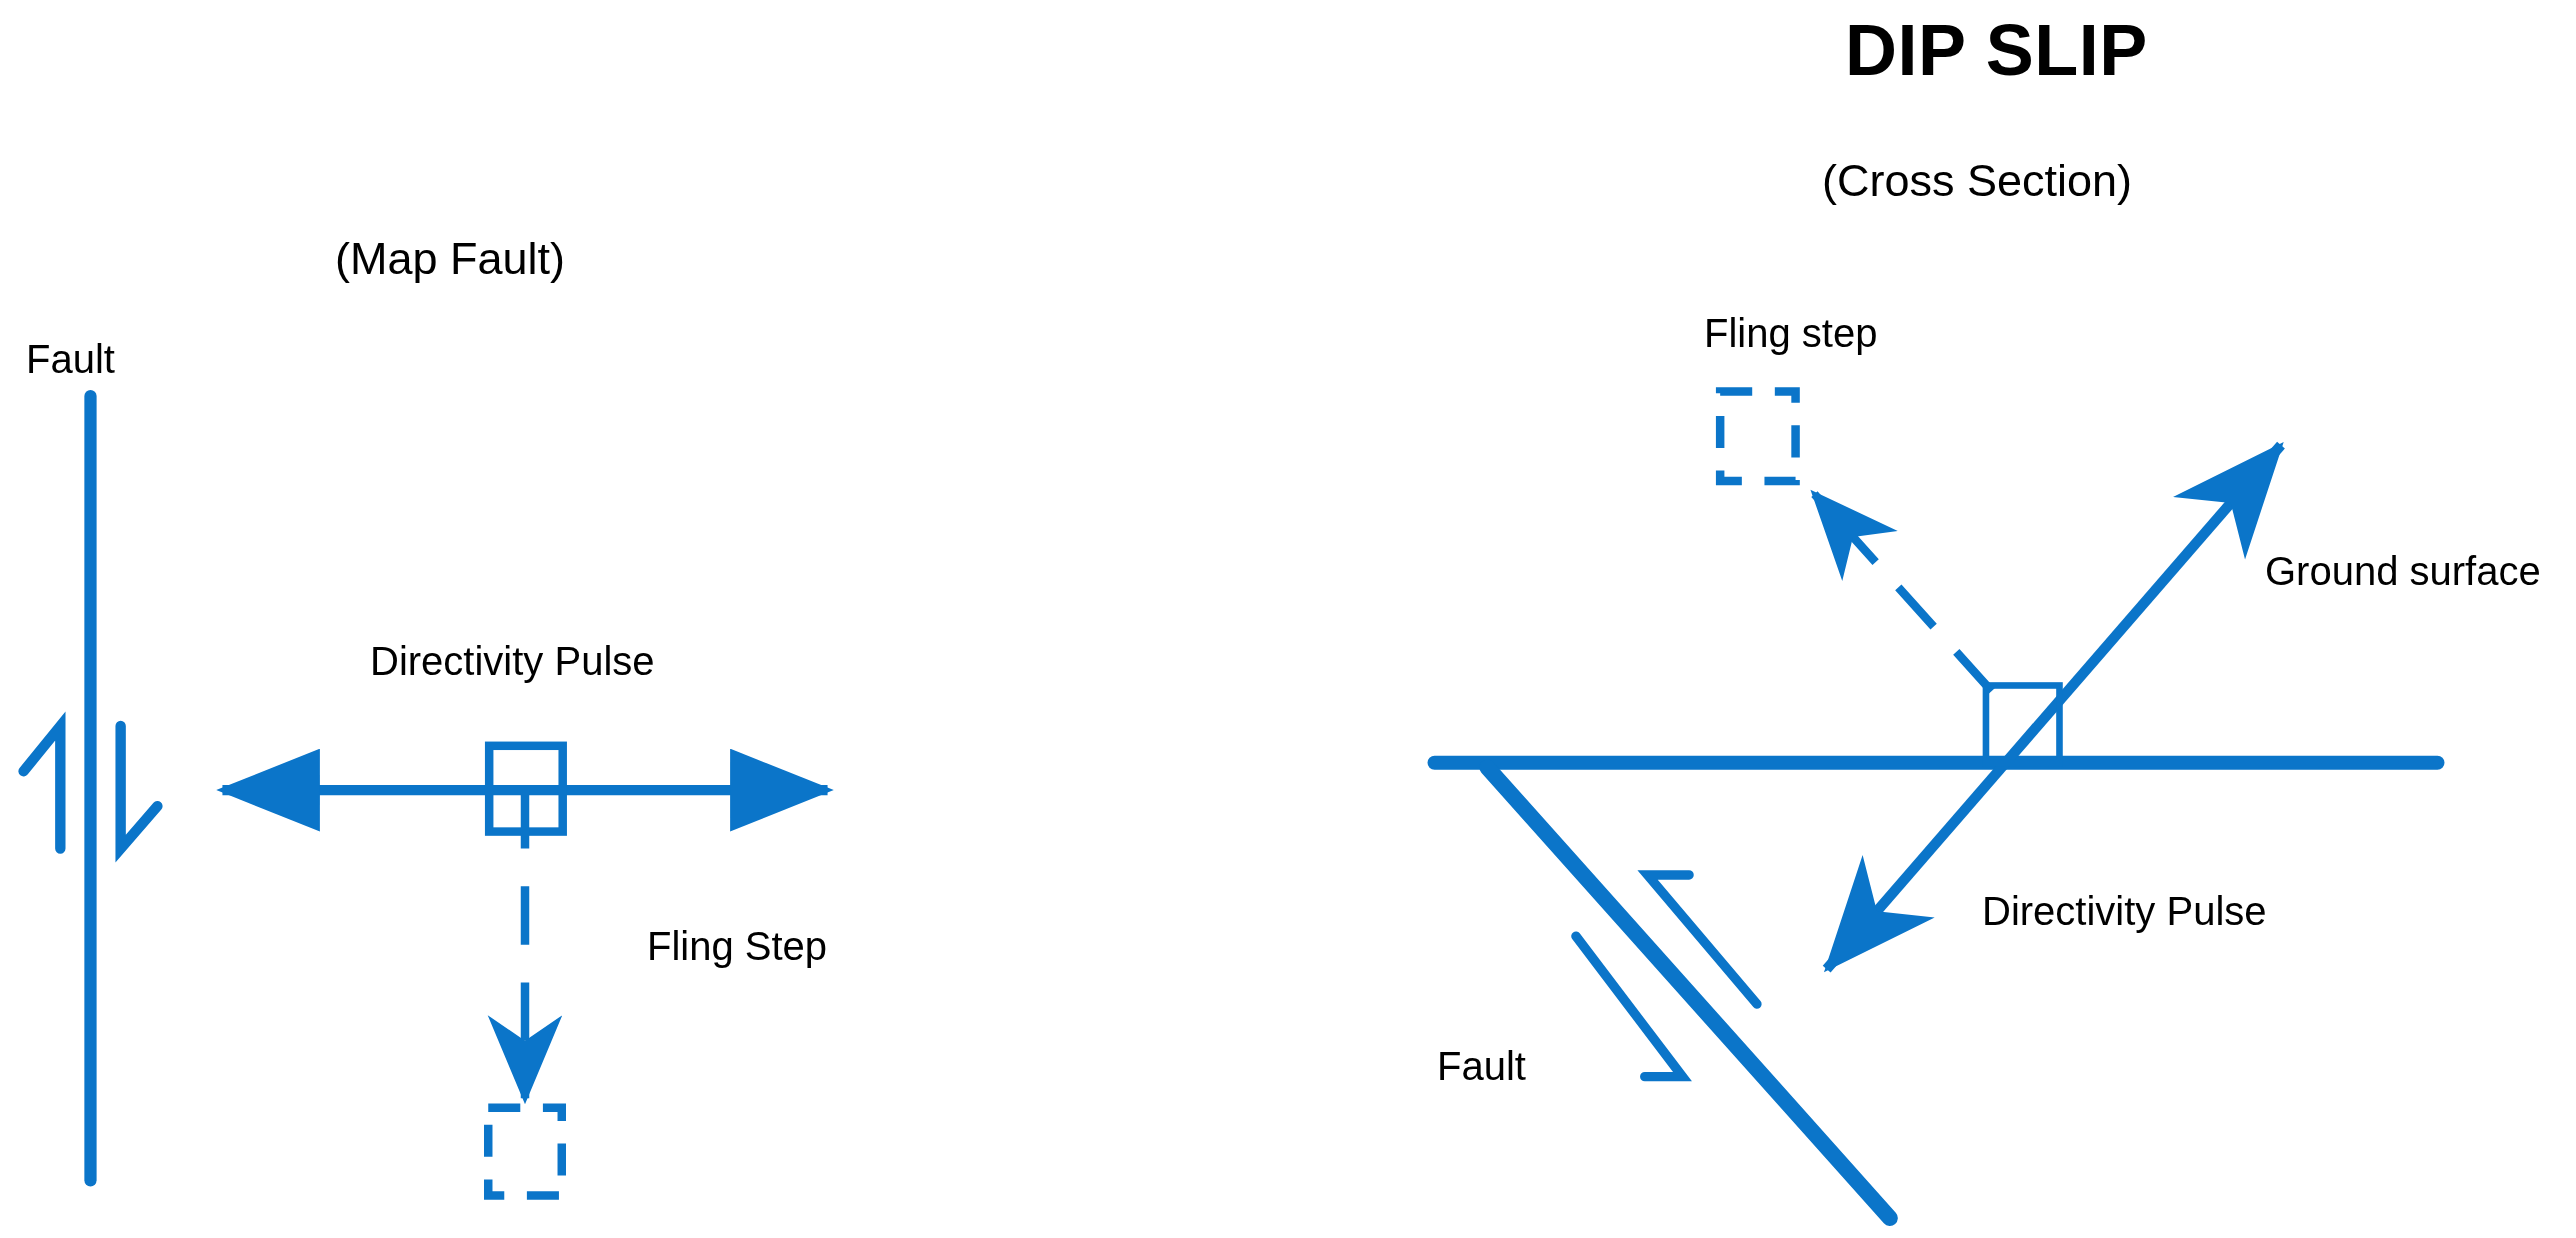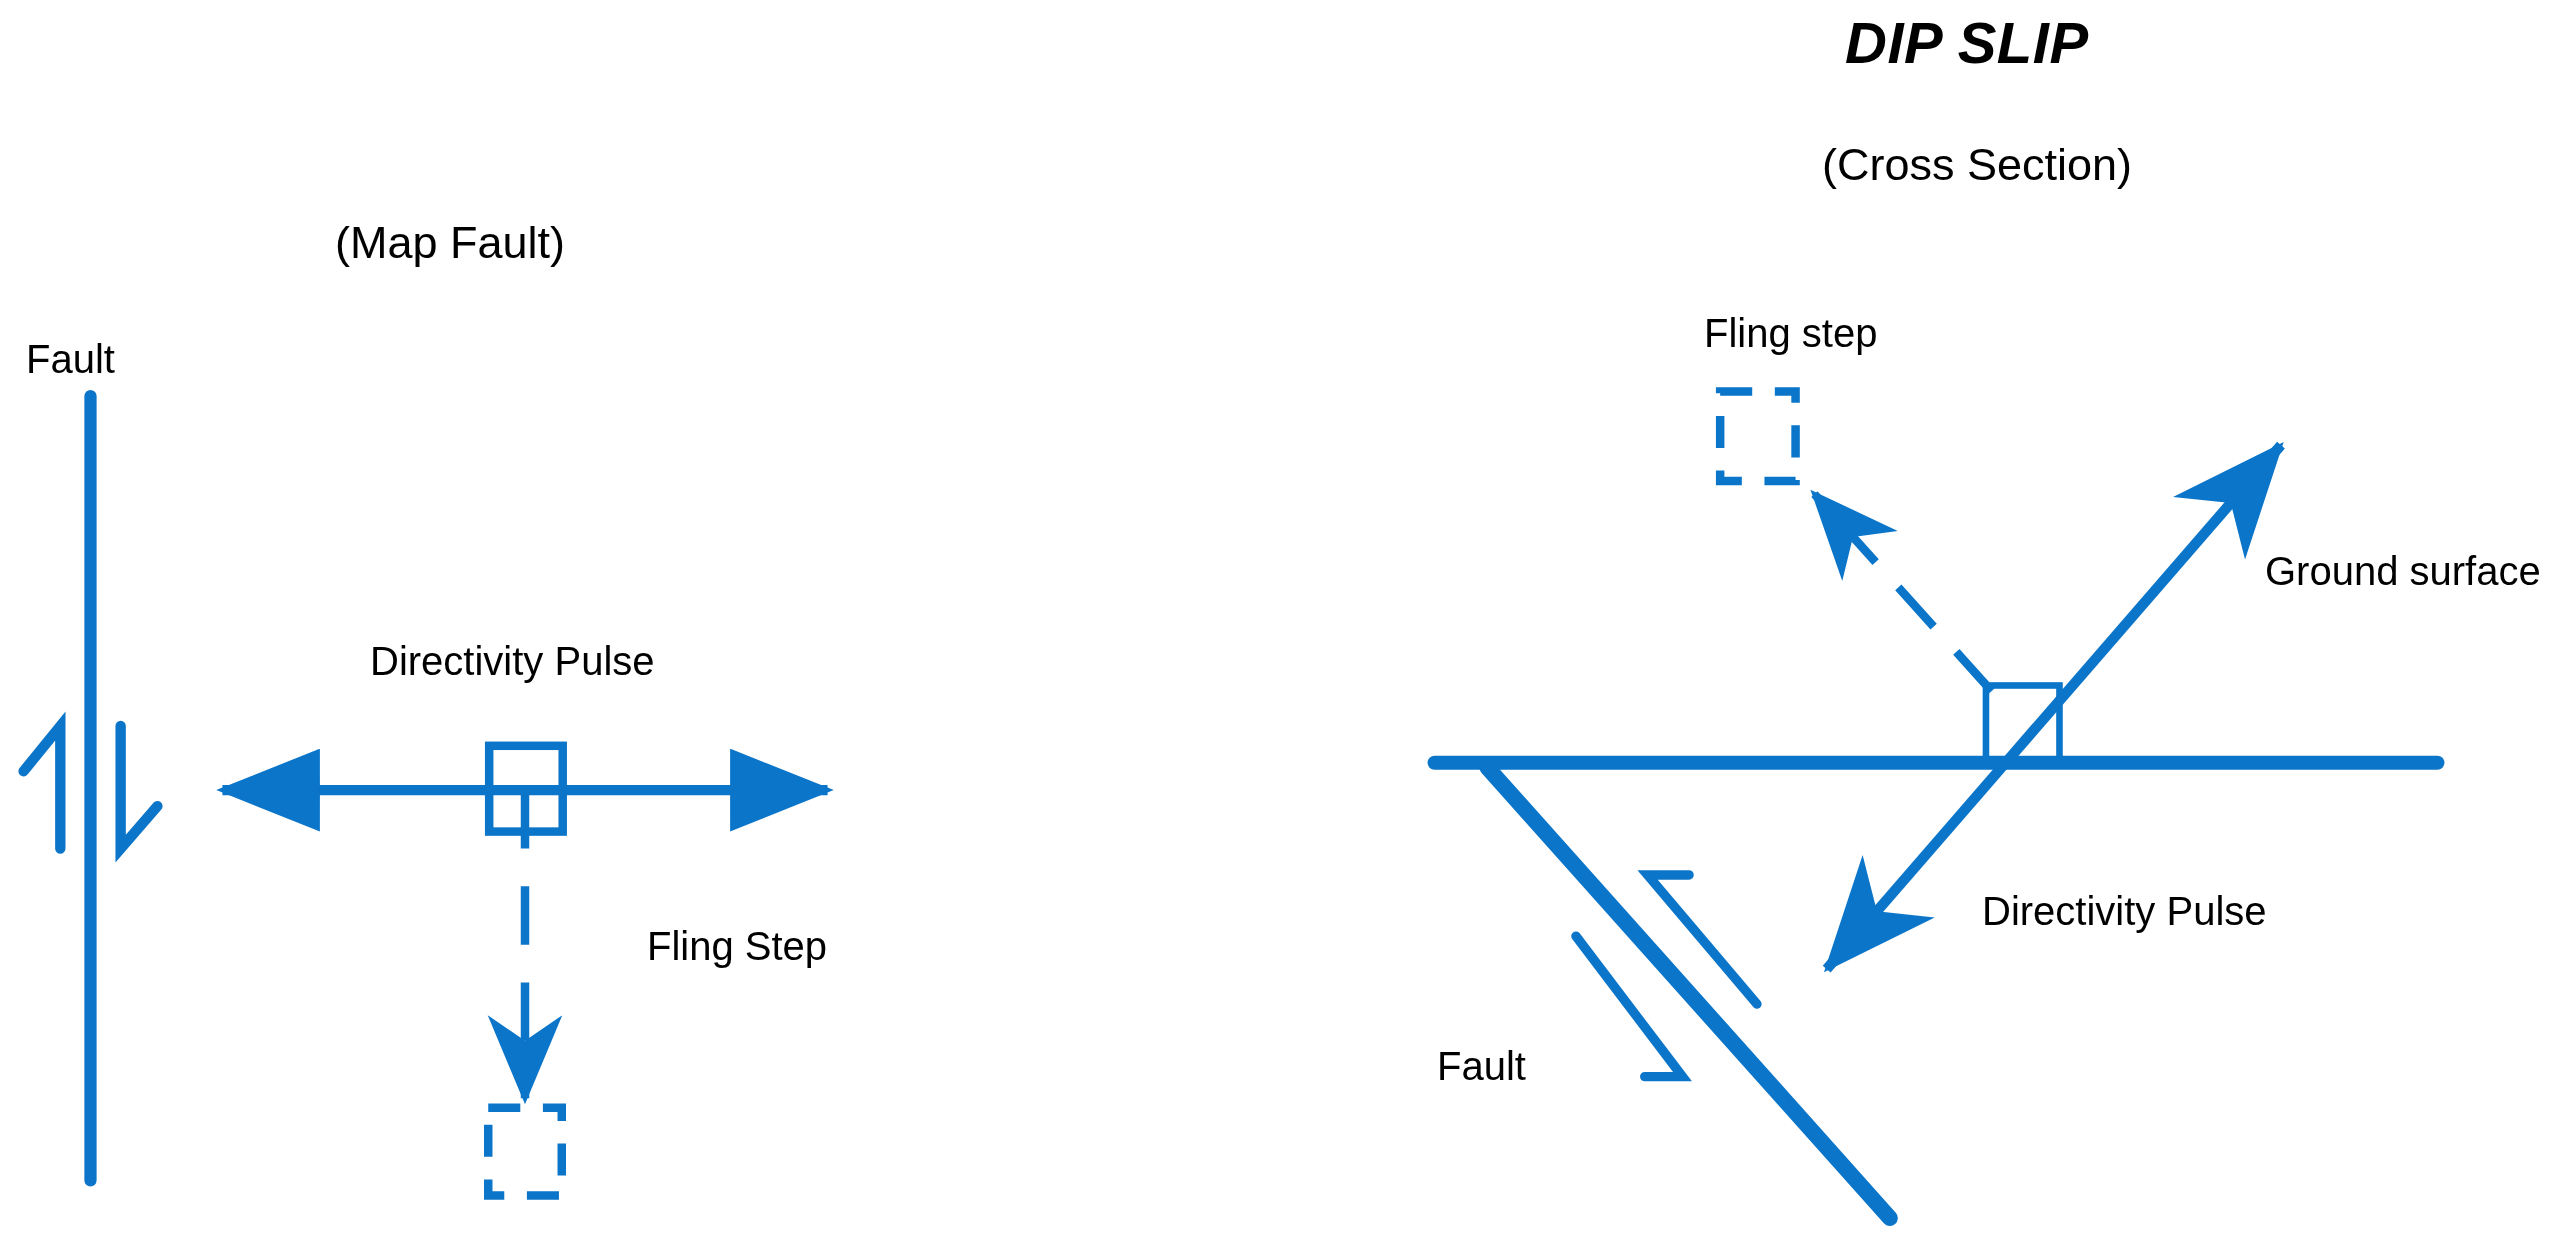--- a/index.html
+++ b/index.html
@@ -27,28 +27,28 @@
     height: 1239px;
     display: block;
   }
   .lbl {
     position: absolute;
     white-space: nowrap;
     color: #000000;
     font-family: "Liberation Sans", sans-serif;
   }
   .title-main {
-    font-size: 58px;
+    font-size: 72px;
     font-weight: bold;
     letter-spacing: 0.5px;
-    font-style: italic;
   }
   .title-sub {
     font-size: 45px;
     font-weight: normal;
+    margin-top: 16px;
   }
   .annot {
     font-size: 40px;
     font-weight: normal;
   }
 </style>
 </head>
 <body>
 
 <div id="canvas">

